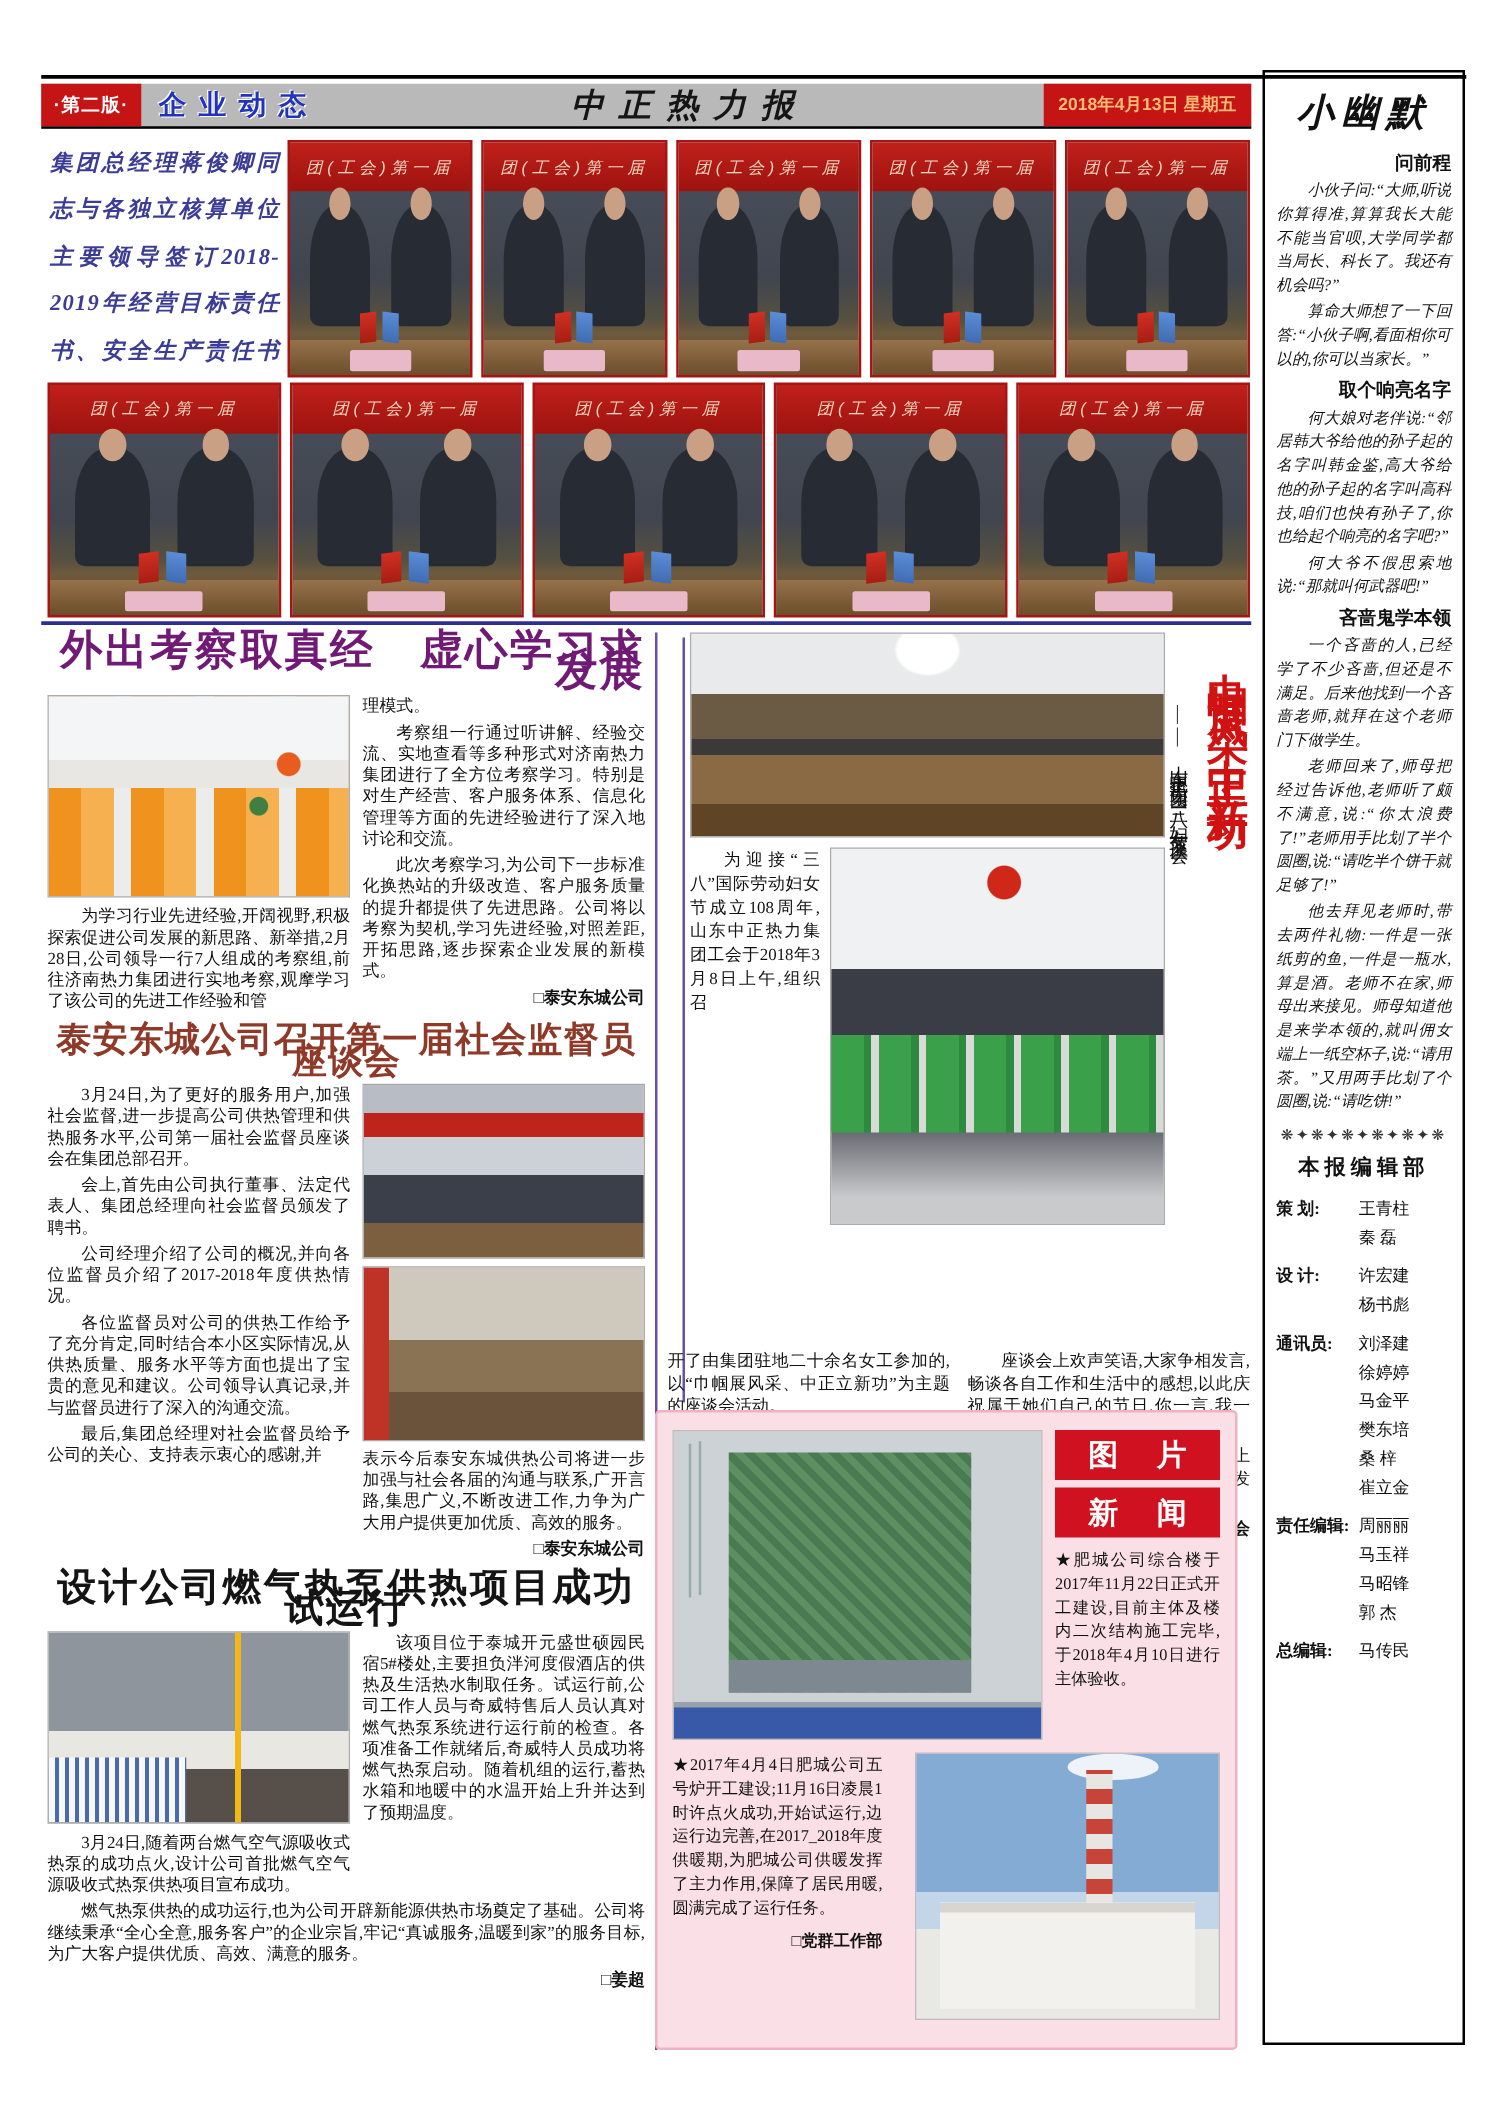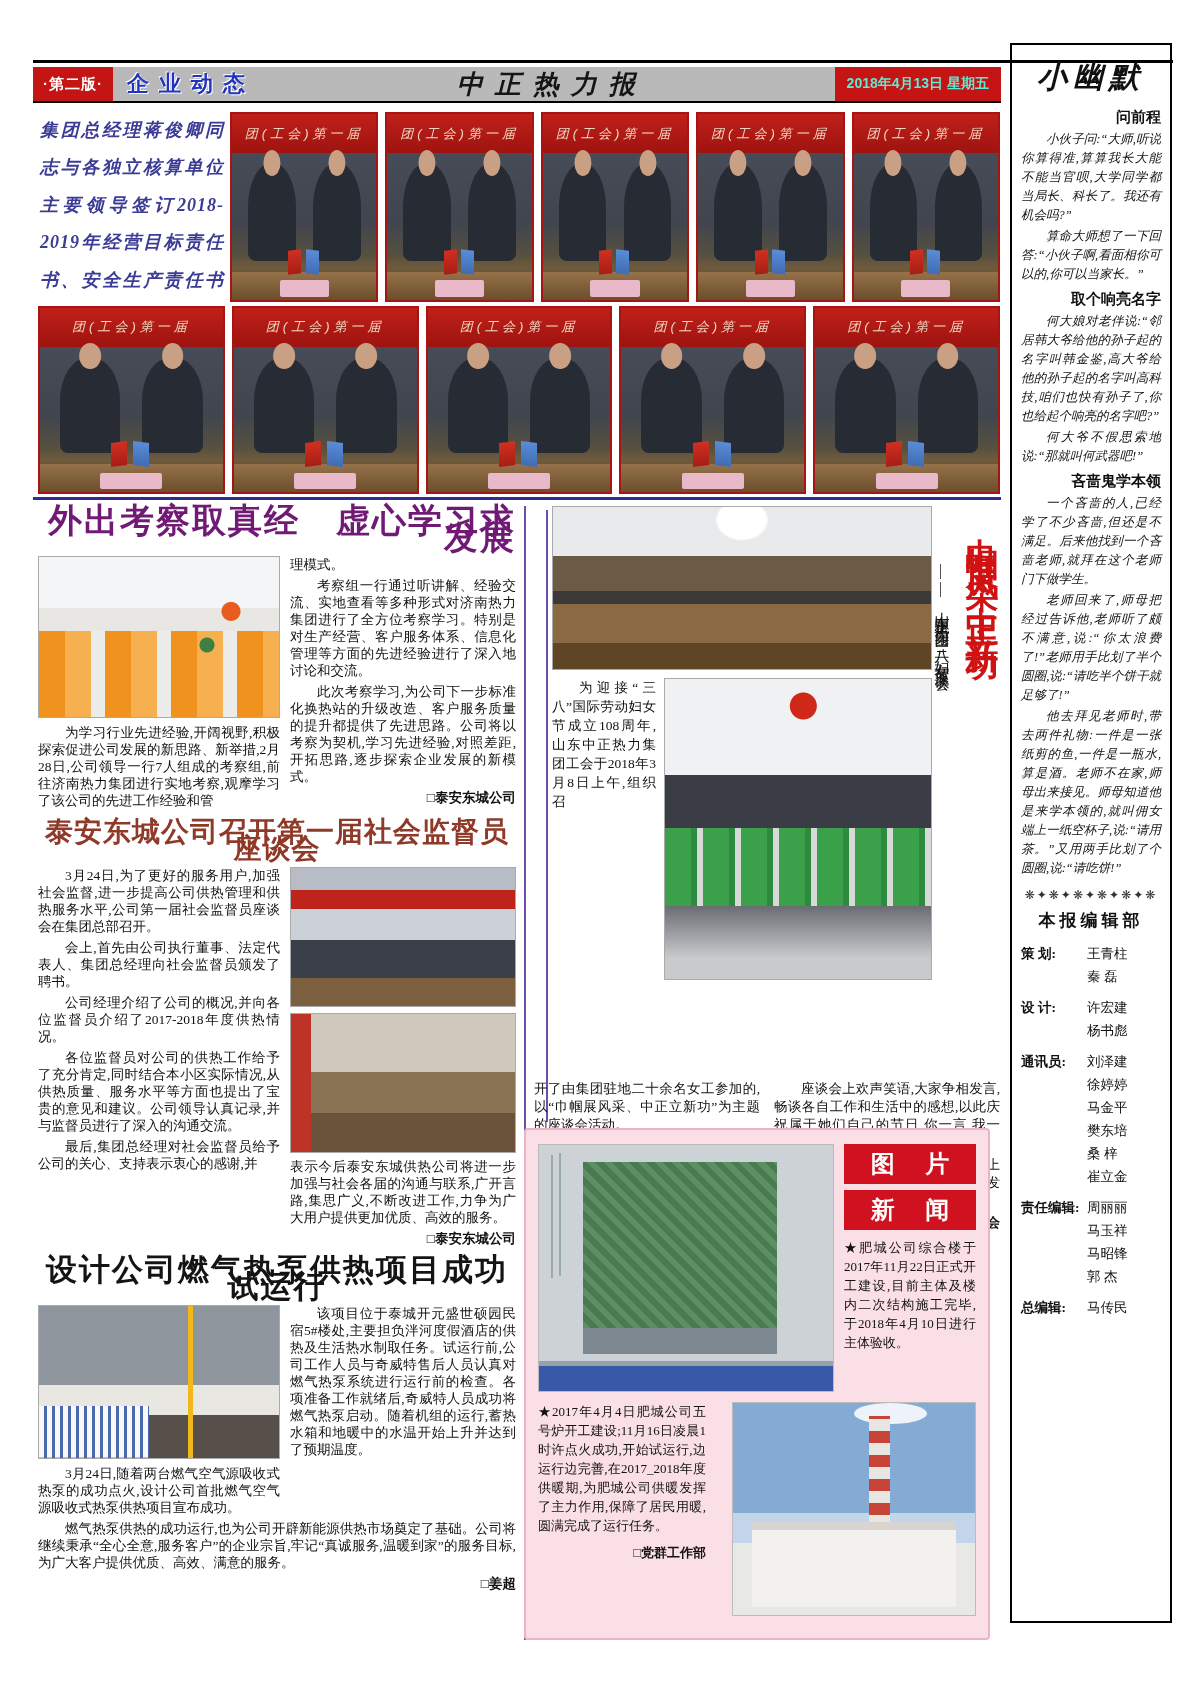--- a/index.html
+++ b/index.html
@@ -9,26 +9,26 @@
   .toprule{position:absolute;left:33px;top:60px;width:1140px;height:3px;background:#000;}
   .masthead{position:absolute;left:33px;top:67px;width:968px;height:34px;display:flex;align-items:stretch;
             background:#b9b9b9;border-bottom:2px solid #000;}
   .ed-box{background:#c41414;color:#fff;font-family:"Liberation Sans",sans-serif;font-size:15px;
           display:flex;align-items:center;padding:0 10px;font-weight:bold;letter-spacing:1px;}
   .sec-name{color:#2233bb;font-family:"Liberation Sans",sans-serif;font-weight:bold;font-size:22px;
             letter-spacing:10px;display:flex;align-items:center;padding:0 14px;
             text-shadow:1px 1px 0 #fff,-1px -1px 0 #fff;}
   .paper-name{flex:1;display:flex;align-items:center;justify-content:center;font-size:26px;font-weight:bold;
               font-style:italic;letter-spacing:12px;color:#151515;}
-  .date-box{background:#c41414;color:#5eead4;font-family:"Liberation Sans",sans-serif;font-size:14px;
+  .date-box{background:#c41414;color:#fdba74;font-family:"Liberation Sans",sans-serif;font-size:14px;
             display:flex;align-items:center;padding:0 12px;font-weight:bold;}
   
   .intro{position:absolute;left:40px;top:112px;width:184px;height:380px;color:#3c3c96;font-style:italic;
          font-size:18px;line-height:2.08;text-align:justify;letter-spacing:1px;font-weight:bold;}
-  .gridrow{position:absolute;display:flex;gap:7px;}
+  .gridrow{position:absolute;display:flex;gap:7px;justify-content:center;}
   .row1{left:230px;top:112px;width:770px;height:186px;}
   .row2{left:38px;top:306px;width:962px;height:184px;}
   .gridrow .photo{flex:1;height:100%;}
   .photo{position:relative;overflow:hidden;}
   .gridphoto{border:2px solid #a81414;
      background:linear-gradient(180deg,#4a505c 0%,#40454f 58%,#56503f 76%,#6e5a3d 82%,#5d4a30 100%);}
   .gridphoto .banner{position:absolute;top:0;left:0;right:0;height:21%;
      background:linear-gradient(180deg,#c0201a,#9e130f);color:#f0d6c0;font-size:13px;letter-spacing:4px;
      display:flex;align-items:center;justify-content:center;overflow:hidden;white-space:nowrap;
      font-family:"Liberation Sans",sans-serif;}
@@ -117,21 +117,21 @@
   .pb-top{display:flex;gap:10px;}
   .pb-build{width:296px;flex:none;}
   .pb-right{flex:1;}
   .pb-label{background:#d01220;color:#fff;font-family:"Liberation Sans",sans-serif;font-weight:bold;
             font-size:24px;letter-spacing:12px;text-align:center;padding:4px 0 4px 12px;margin-bottom:6px;}
   .pb-item{font-size:13px;line-height:19px;text-align:justify;margin-top:8px;}
   .pb-bottom{display:flex;gap:26px;margin-top:10px;}
   .pb-itemcol{width:168px;flex:none;font-size:13px;line-height:19px;text-align:justify;}
   .pb-chim{flex:1;}
   
-  .sidebar{position:absolute;left:1010px;top:43px;width:162px;height:1580px;border:2px solid #000;
+  .sidebar{position:absolute;left:1010px;top:56px;width:162px;height:1580px;border:2px solid #000;
            box-sizing:border-box;padding:10px 9px;}
   .sb-title{text-align:center;font-weight:bold;font-size:30px;font-style:italic;letter-spacing:6px;margin:2px 0 10px 0;}
   .h-head{text-align:right;font-weight:bold;font-size:15px;margin:6px 0 3px 0;font-family:"Liberation Sans",sans-serif;}
   .h-p{font-size:12.5px;line-height:19px;text-indent:2em;text-align:justify;font-style:italic;margin:0 0 2px 0;}
   .sb-sep{text-align:center;color:#333;font-size:12px;letter-spacing:2px;margin:10px 0 6px 0;}
   .ed-head{text-align:center;font-weight:bold;font-size:17px;letter-spacing:4px;margin:4px 0 10px 0;}
   .ed-row{display:flex;font-size:13.5px;line-height:23px;margin-bottom:8px;}
   .ed-label{width:62px;flex:none;font-weight:bold;}
   .ed-names{flex:1;padding-left:4px;}
 </style>

